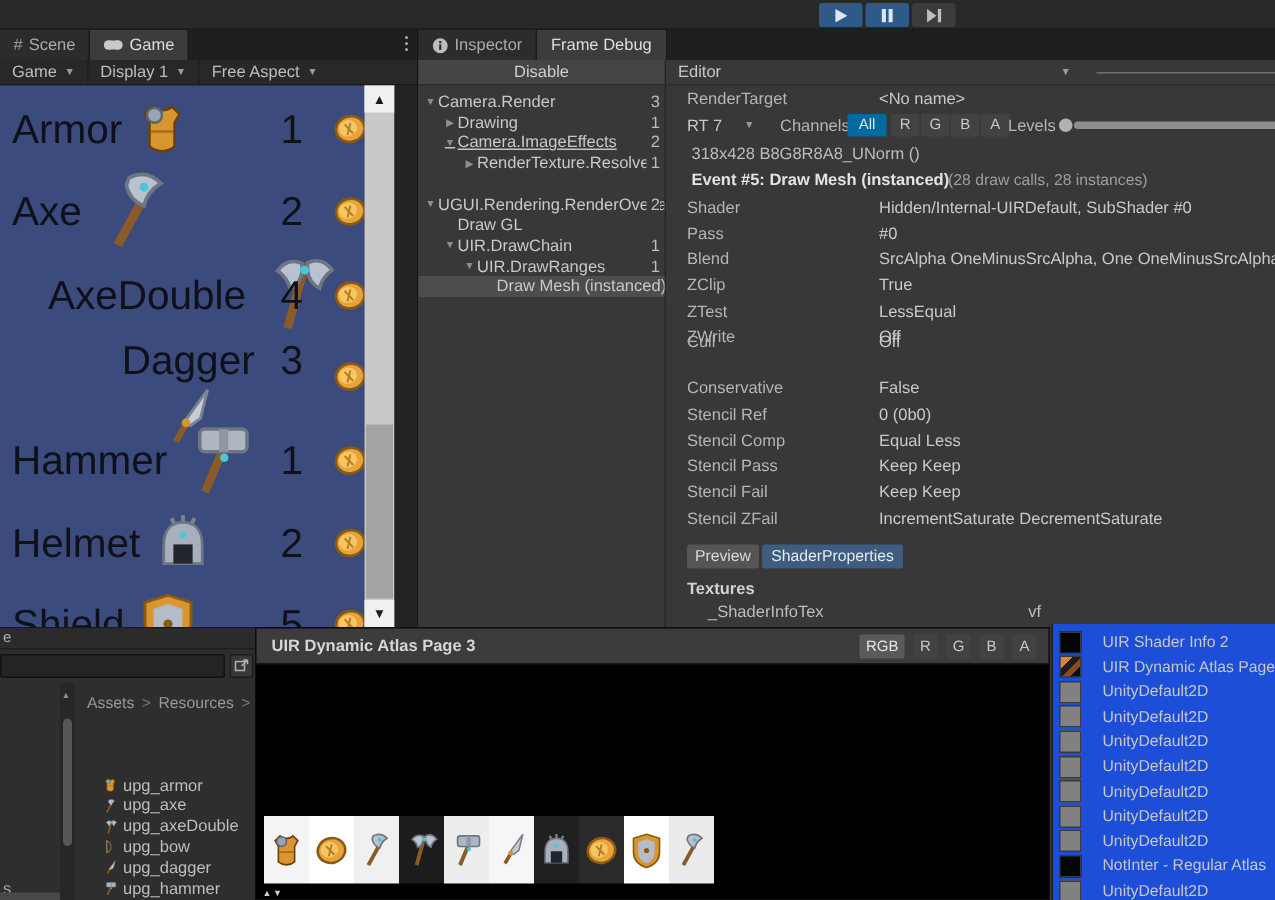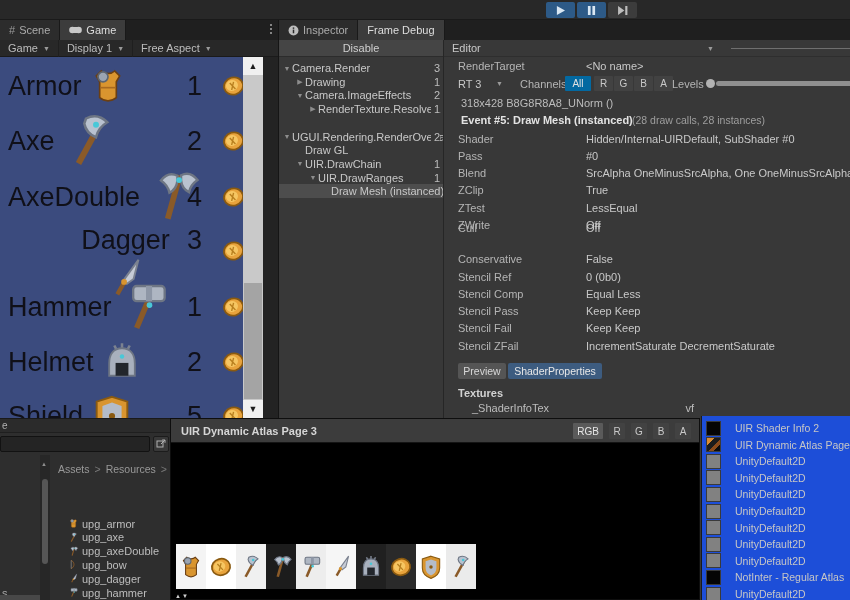--- a/index.html
+++ b/index.html
@@ -179,21 +179,21 @@
               <svg width="27" height="27" viewBox="0 0 24 24">
                 <g transform="rotate(-15 12 12)">
                   <ellipse cx="12" cy="12" rx="8.5" ry="7.6" fill="#e8a33c" stroke="#8a5a10" stroke-width="1.6"></ellipse>
                   <ellipse cx="10.8" cy="11.2" rx="5.4" ry="4.8" fill="#f6c662"></ellipse>
                   <path d="M9.5 8.5 L13 15 M13 8.5 L9.5 15" stroke="#b87f1e" stroke-width="1.2"></path>
                 </g>
               </svg>
             </span>
           </span>
         </div>
-        <div class="gitem" style="top: 114px;">
+        <div class="gitem" style="top: 114px; padding-left: 24px;">
           <span class="glabel">AxeDouble</span>
           <span class="gicon">
             <span style="display: flex;">
               <svg width="58" height="58" viewBox="0 0 24 24">
                 <line x1="9" y1="21" x2="14" y2="3" stroke="#8a5a28" stroke-width="2.4"></line>
                 <path d="M14.5 3 C17 1.8 19.5 2.6 21.3 5 C19.3 6.4 18.2 8.1 17.8 10 C15.8 9 14.7 7.2 14.5 5 Z" fill="#b9c2cf" stroke="#6e7684"></path>
                 <path d="M13 3.2 C10.5 2 8 2.8 6.2 5.2 C8.2 6.6 9.3 8.3 9.7 10.2 C11.7 9.2 12.8 7.4 13 5.2 Z" fill="#b9c2cf" stroke="#6e7684"></path>
                 <circle cx="13.7" cy="5" r="1.2" fill="#49c8d8"></circle>
               </svg>
             </span>
@@ -340,21 +340,21 @@
       <div class="trow" style="top: 21px; padding-left: 3px;">
             <span class="arr">▼</span>
             <span class="tlabel">Camera.Render</span>
             <span class="tcount" style="background: rgb(56, 56, 56);">3</span>
           </div>
           <div class="trow" style="top: 34.7px; padding-left: 16px;">
             <span class="arr">▶</span>
             <span class="tlabel">Drawing</span>
             <span class="tcount" style="background: rgb(56, 56, 56);">1</span>
           </div>
-          <div class="trow" style="top: 48.4px; padding-left: 16px;">
+          <div class="trow" style="top: 48.4px; padding-left: 16px; text-decoration: underline;">
             <span class="arr">▼</span>
             <span class="tlabel">Camera.ImageEffects</span>
             <span class="tcount" style="background: rgb(56, 56, 56);">2</span>
           </div>
           <div class="trow" style="top: 62.1px; padding-left: 29px;">
             <span class="arr">▶</span>
             <span class="tlabel">RenderTexture.ResolveA</span>
             <span class="tcount" style="background: rgb(56, 56, 56);">1</span>
           </div>
           <div class="trow" style="top: 89.5px; padding-left: 3px;">
@@ -388,21 +388,21 @@
           <span style="position:absolute;left:263px;font-size:7px;color:#9a9a9a;">▼</span>
           <div style="position:absolute;left:287px;right:7px;top:8px;height:1px;background:#6f6f6f;"></div>
         </div>
 
         <div class="drow" style="top:18px;height:16px;">
           <span class="pname">RenderTarget</span>
           <span class="pval">&lt;No name&gt;</span>
         </div>
 
         <div class="drow" style="top:35px;height:17px;">
-          <span style="position:absolute;left:14px;color:#c8c8c8;">RT 3</span>
+          <span style="position:absolute;left:14px;color:#c8c8c8;">RT 7</span>
           <span style="position:absolute;left:52px;font-size:7px;color:#9a9a9a;">▼</span>
           <span style="position:absolute;left:76px;color:#b5b5b5;">Channels</span>
           <span id="ch-btns">
               <span class="chbtn sel" style="left: 121px; width: 26px;">All</span>
               <span class="chbtn" style="left: 150px; width: 19px;">R</span>
               <span class="chbtn" style="left: 170px; width: 19px;">G</span>
               <span class="chbtn" style="left: 190px; width: 19px;">B</span>
               <span class="chbtn" style="left: 210px; width: 19px;">A</span>
             </span>
           <span style="position:absolute;left:228px;color:#b5b5b5;">Levels</span>

